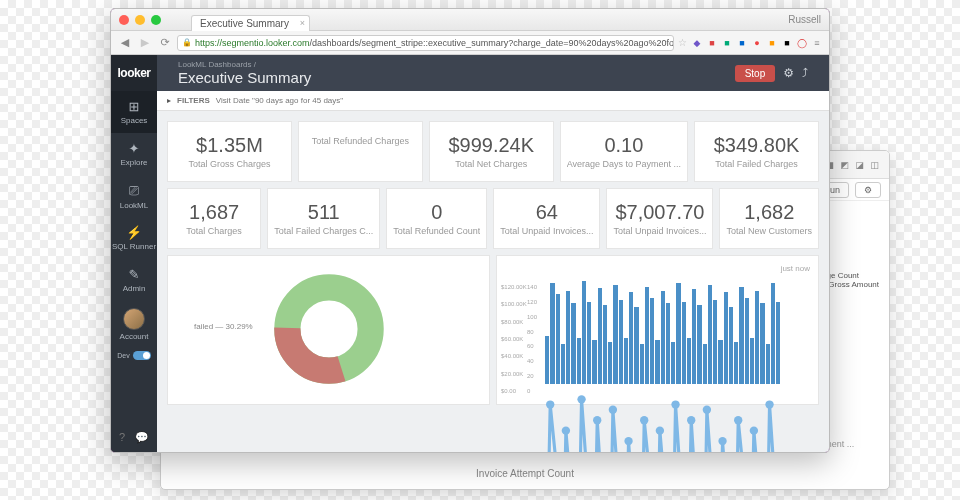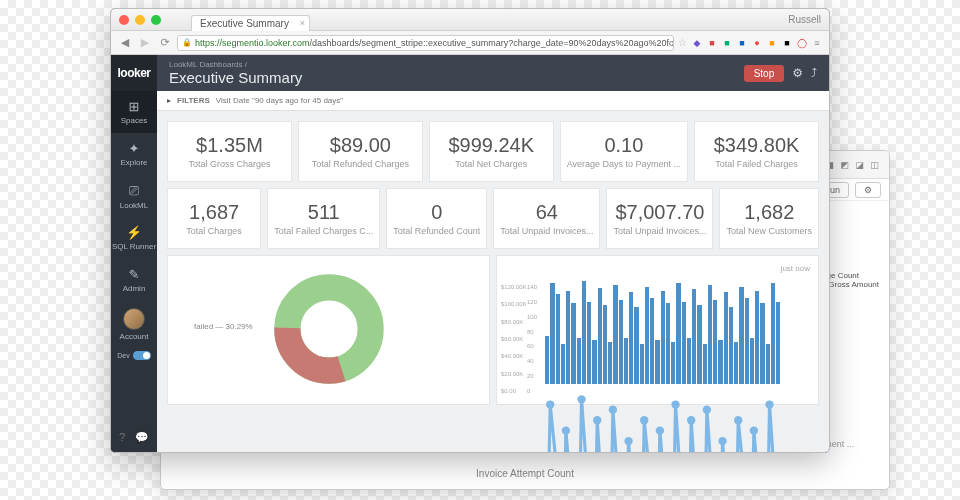--- a/index.html
+++ b/index.html
@@ -52,21 +52,21 @@
 .sidebar .nav-item.active { background: #1c2127; }
 .sidebar .nav-item .ic { font-size: 13px; }
 .sidebar .avatar { width: 22px; height: 22px; border-radius: 50%; background: linear-gradient(135deg,#d4a574,#8b6f47); border: 1px solid #555; margin-top: 4px; }
 .sidebar .dev-toggle { margin-top: 8px; font-size: 7px; display: flex; align-items: center; gap: 3px; }
 .sidebar .dev-toggle .sw { width: 18px; height: 9px; background: #5a9fd4; border-radius: 5px; position: relative; }
 .sidebar .dev-toggle .sw::after { content:''; position: absolute; right: 1px; top: 1px; width: 7px; height: 7px; background: #fff; border-radius: 50%; }
 .sidebar .bottom { margin-top: auto; width: 100%; padding: 8px 0; display: flex; justify-content: center; gap: 10px; color: #777; font-size: 11px; }
 
 
 .main { flex: 1; display: flex; flex-direction: column; background: #eef0f2; overflow: hidden; }
-.topbar { height: 36px; background: #3d4450; display: flex; align-items: center; padding: 0 12px; color: #cfd4da; }
+.topbar { height: 36px; background: #3d4450; display: flex; align-items: center; padding: 0 21px; color: #cfd4da; }
 .topbar .crumb { font-size: 8px; color: #9aa0a8; }
 .topbar .title { font-size: 15px; color: #e8eaed; font-weight: 300; }
 .topbar-right { margin-left: auto; display: flex; align-items: center; gap: 8px; }
 .stop-btn { background: #c94f4a; color: #fff; border: none; border-radius: 3px; padding: 3px 10px; font-size: 10px; }
 .gear-top, .share-top { color: #cfd4da; font-size: 12px; }
 
 .filterbar { height: 20px; background: #fff; border-bottom: 1px solid #e0e0e0; display: flex; align-items: center; padding: 0 10px; font-size: 8px; color: #777; }
 .filterbar .arrow { margin-right: 6px; color: #555; }
 
 .dash { flex: 1; padding: 10px; overflow: hidden; }
@@ -228,21 +228,20 @@
         <span style="margin-left:6px">Visit Date "90 days ago for 45 days"</span>
       </div>
 
       <div class="dash">
         <div class="tile-row">
           <div class="tile">
               <div class="value">$1.35M</div>
               <div class="label">Total Gross Charges</div>
             </div>
           <div class="tile">
-              <div class="value">$89.00</div>
               <div class="label">Total Refunded Charges</div>
             </div>
           <div class="tile">
               <div class="value">$999.24K</div>
               <div class="label">Total Net Charges</div>
             </div>
           <div class="tile">
               <div class="value">0.10</div>
               <div class="label">Average Days to Payment ...</div>
             </div>

